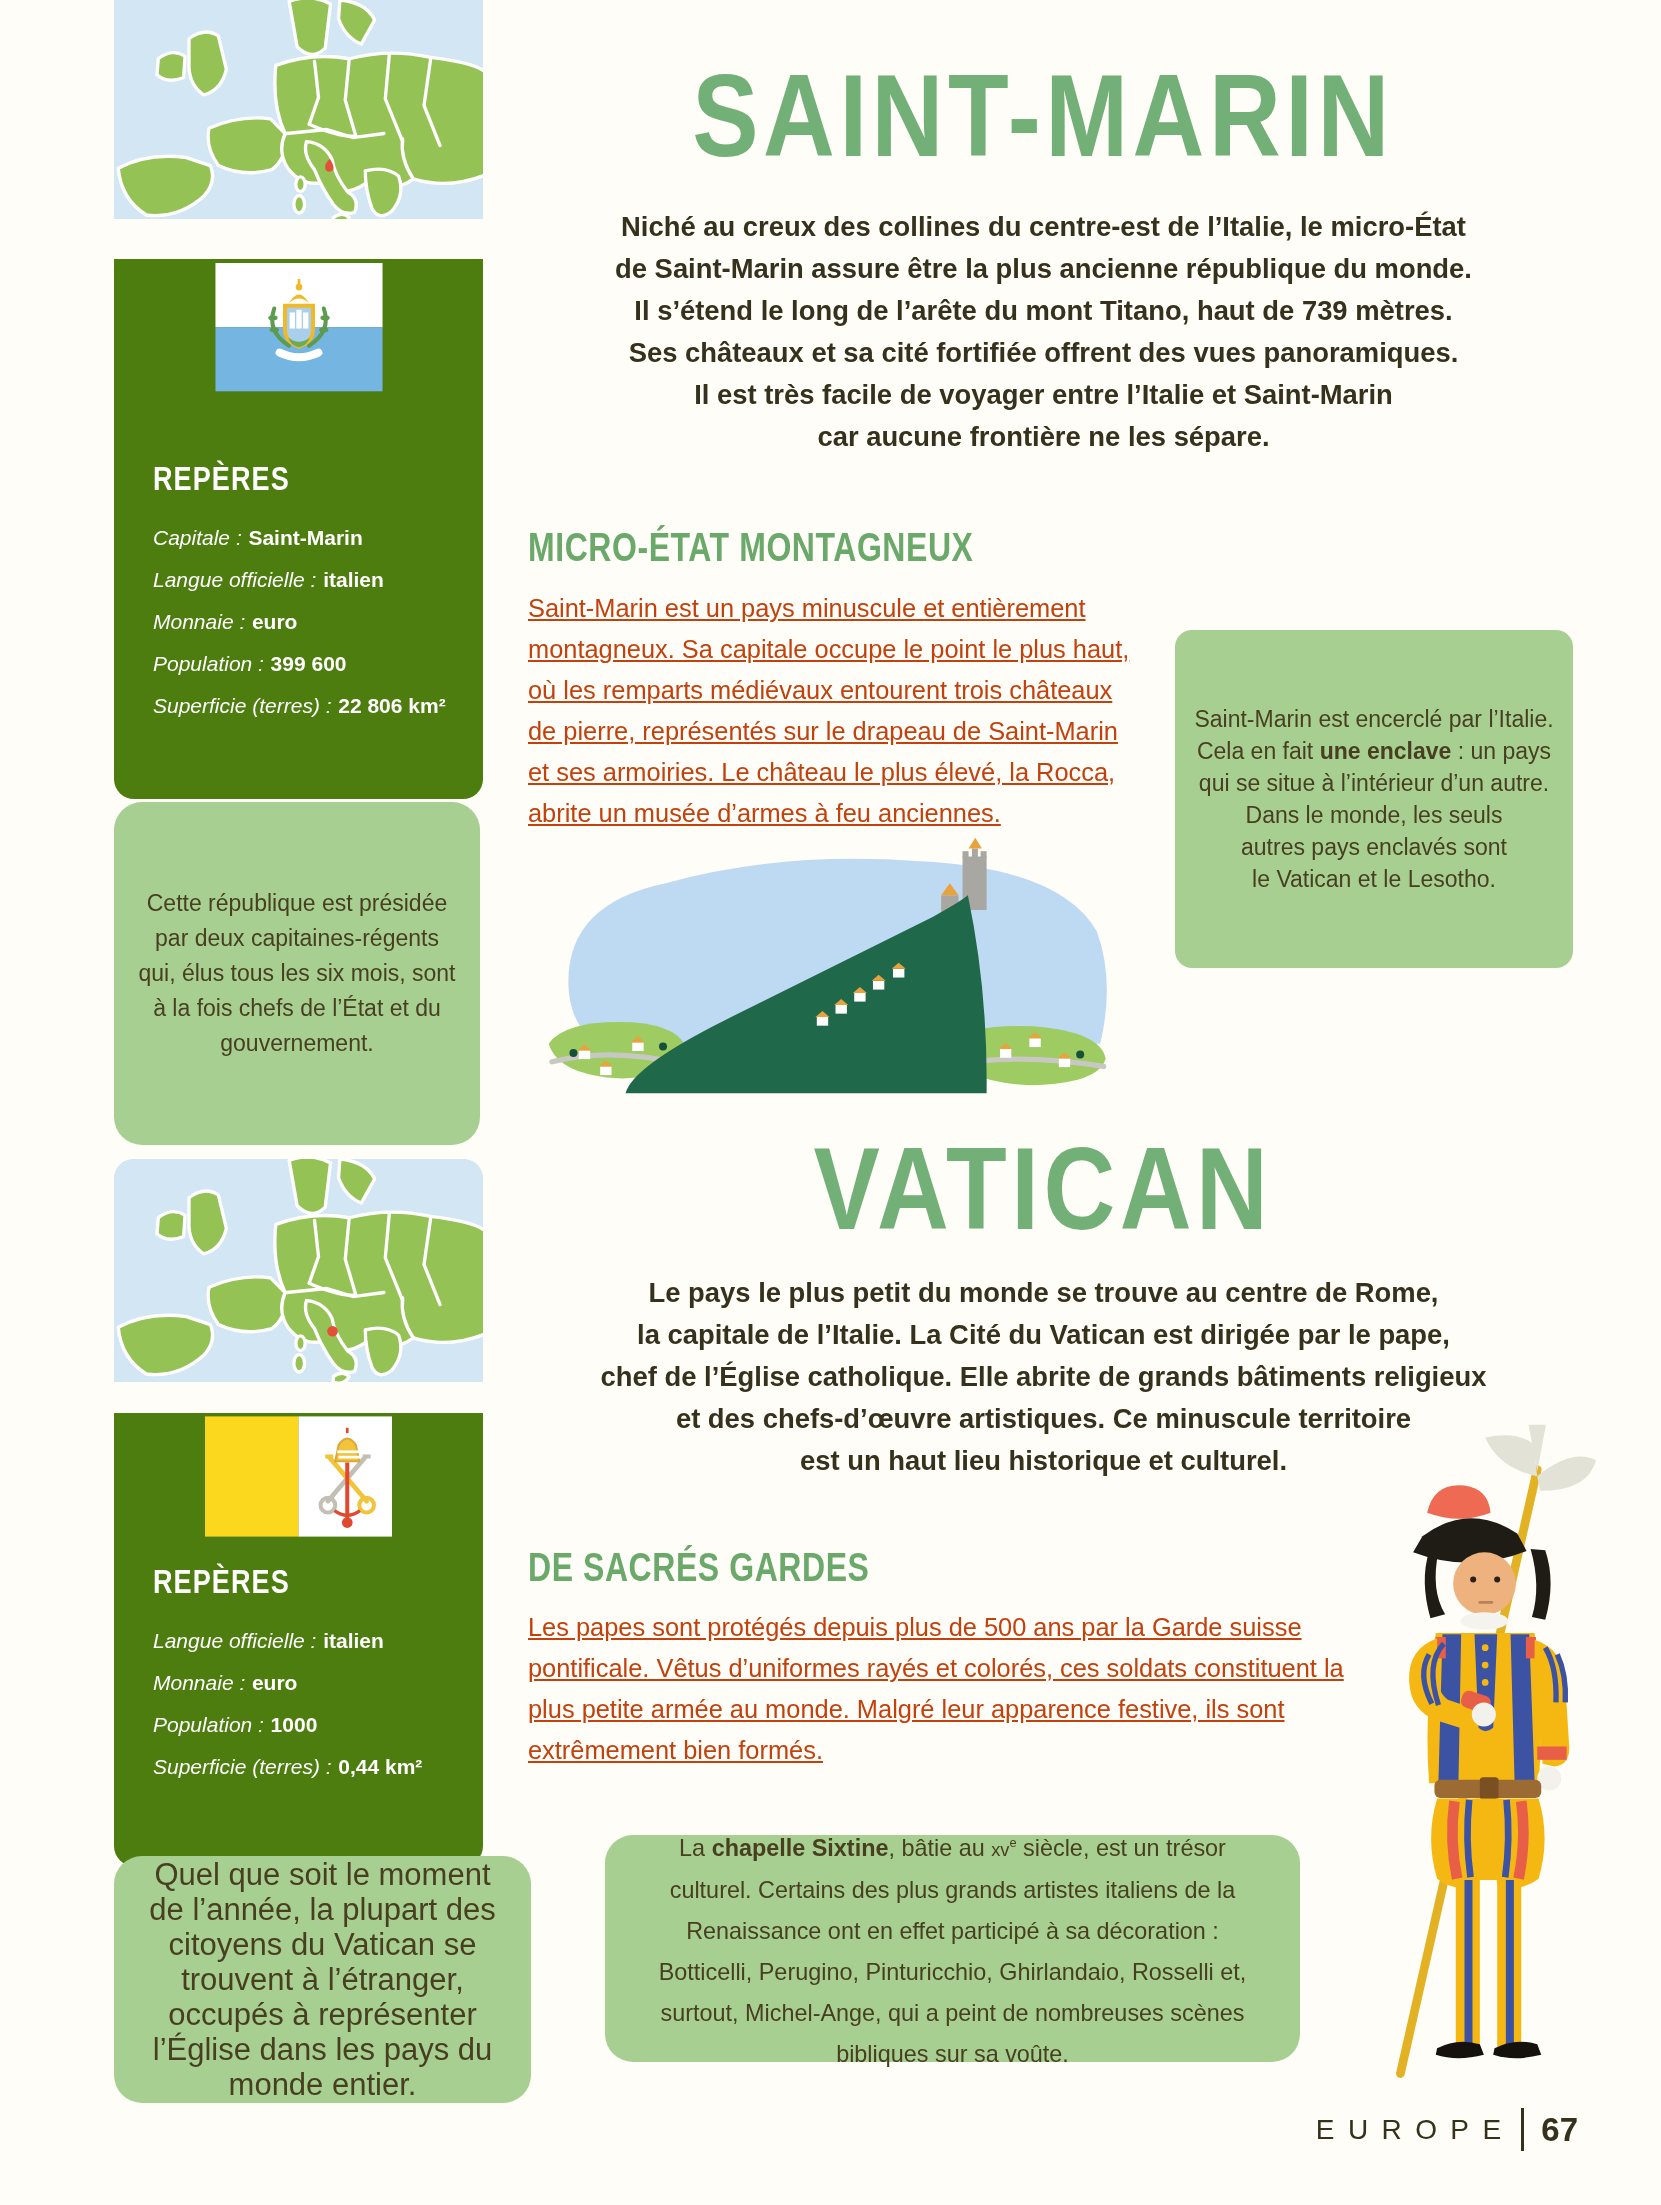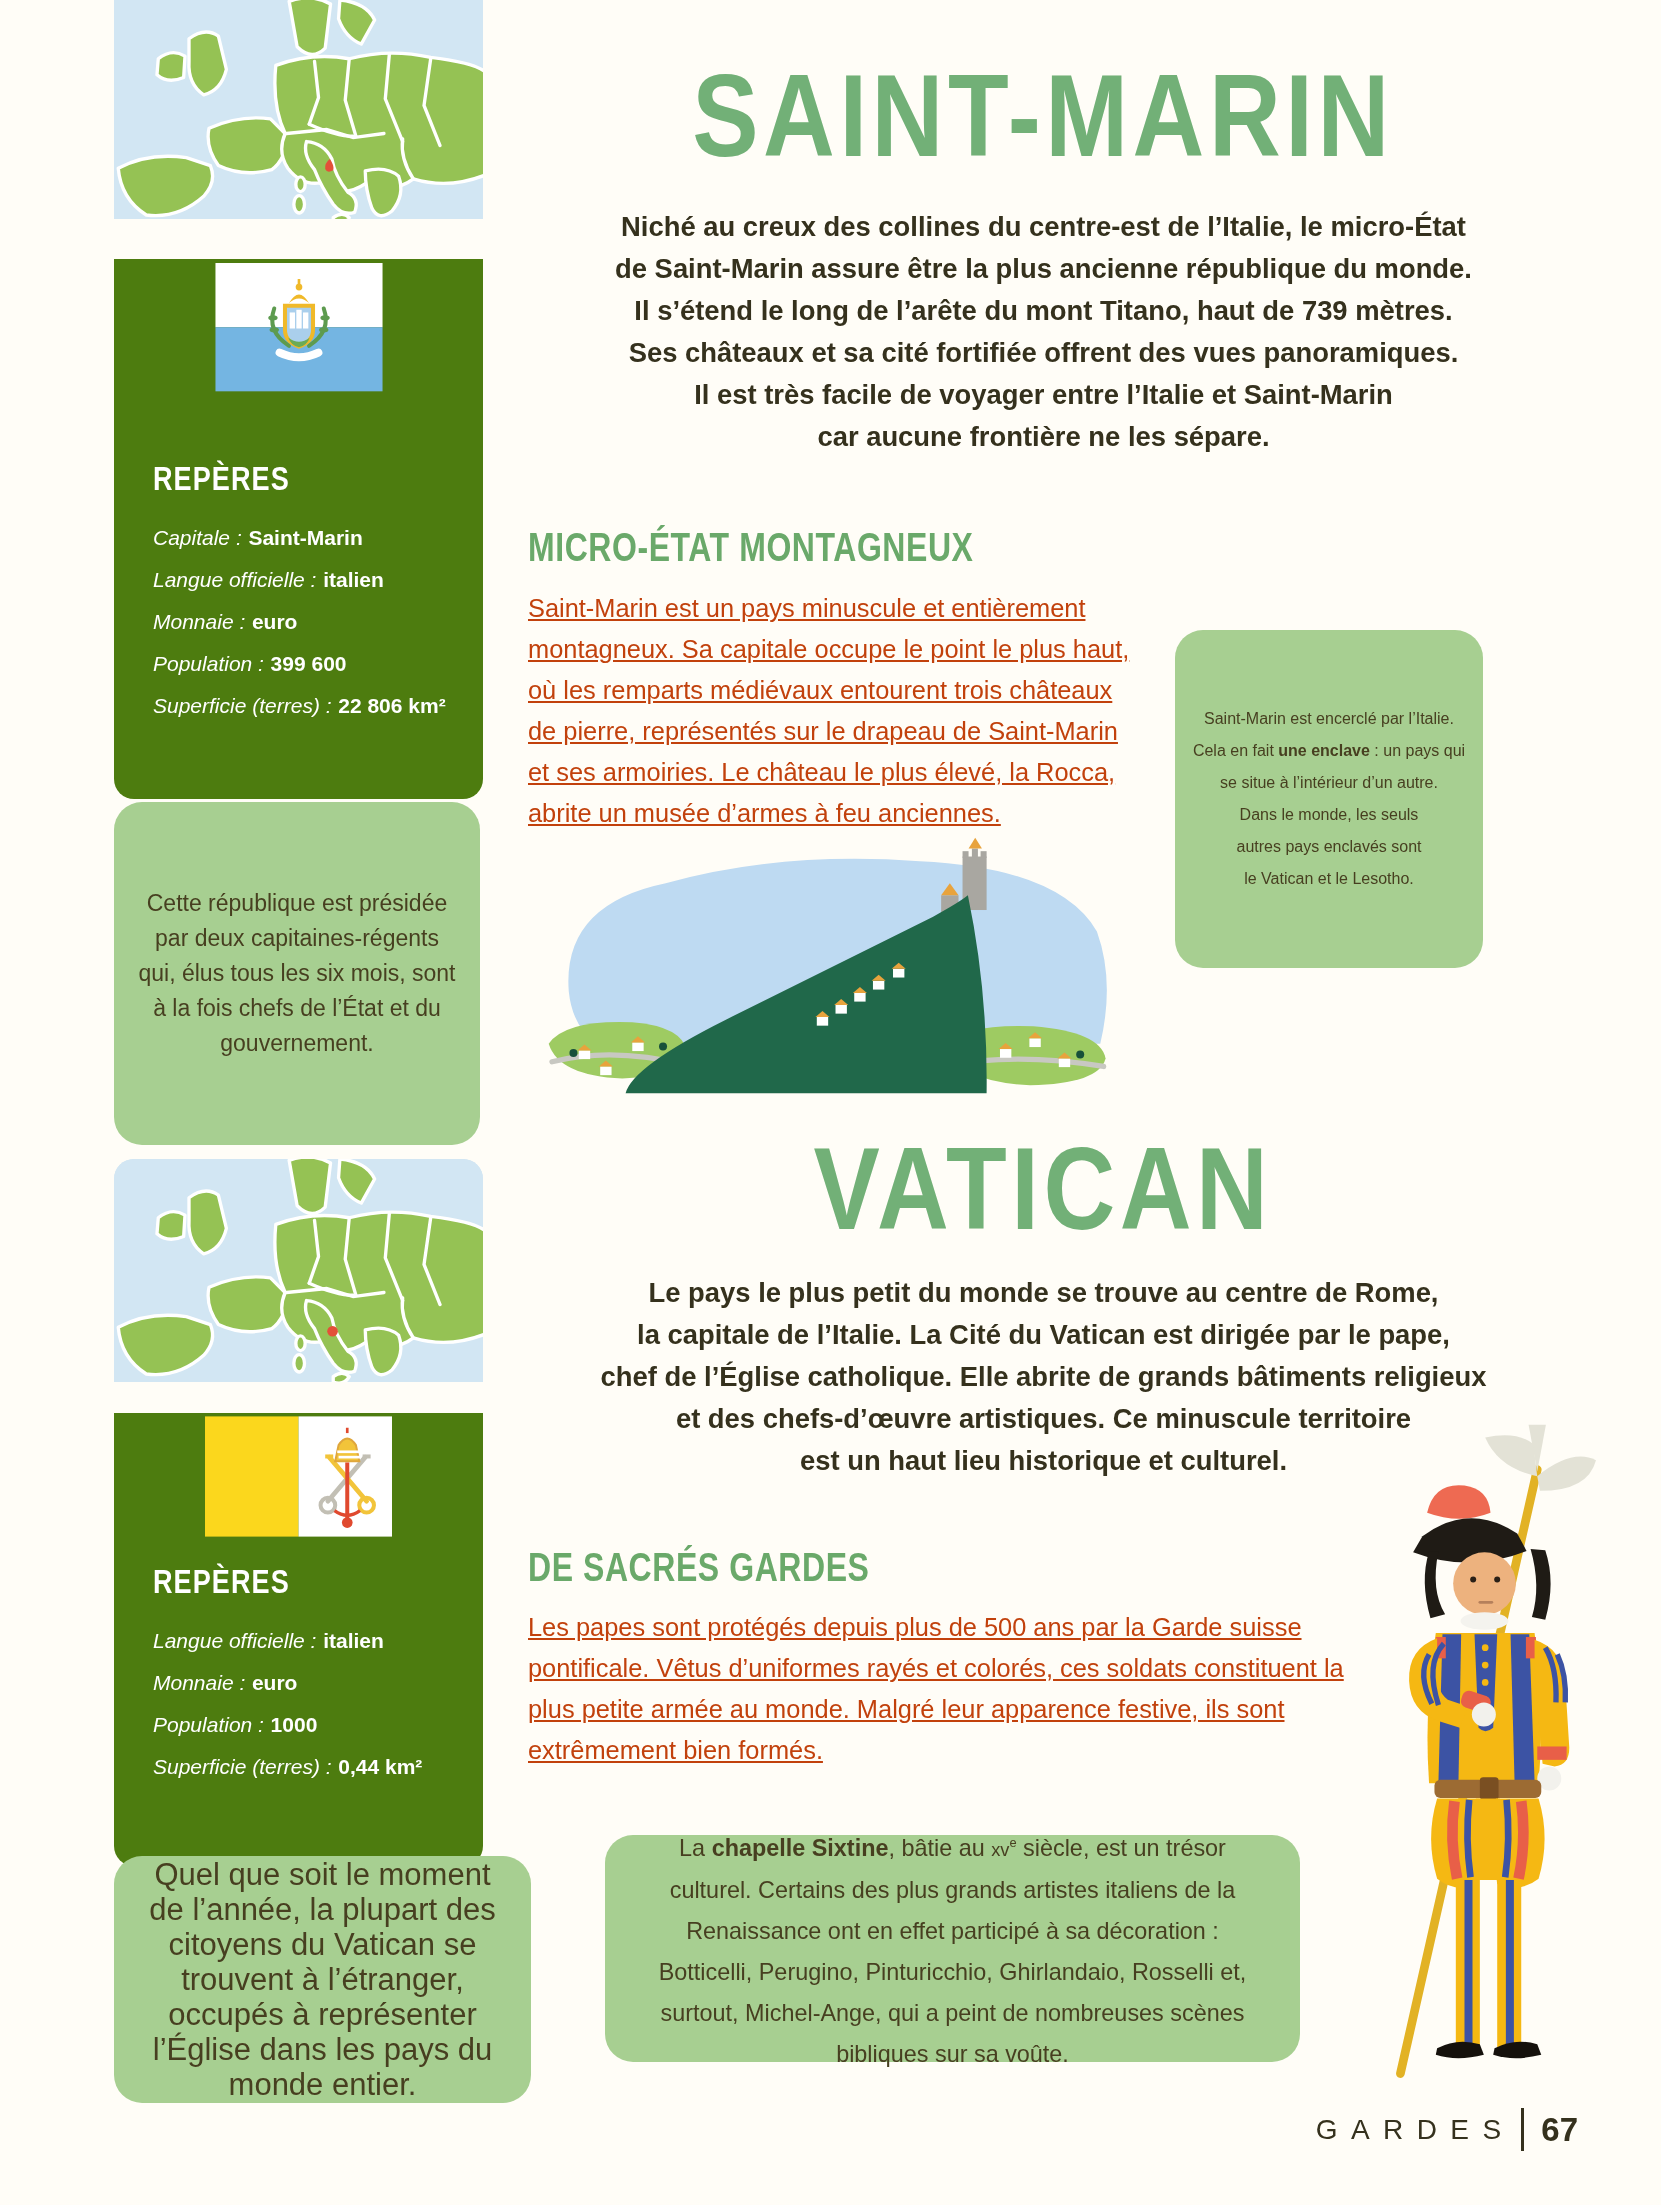--- a/index.html
+++ b/index.html
@@ -25,21 +25,21 @@
   .rep-list{list-style:none;margin:19px 0 0 0;padding:0 27px 0 39px;}
   .rep-item{font-size:21px;line-height:42px;white-space:nowrap;}
   .rep-label{font-style:italic;font-weight:400;}
   .rep-value{font-weight:700;margin-left:6.7px;}
   
   .green-box{position:absolute;background:#a7cf91;border-radius:28px;color:#473f20;
              text-align:center;display:flex;flex-direction:column;justify-content:center;
              box-sizing:border-box;}
   .gov-box{left:114px;top:802px;width:366px;height:343px;font-size:23px;line-height:35px;padding:13.4px 20px;}
   .citizens-box{left:114px;top:1856px;width:417px;height:247px;font-size:31px;line-height:35px;padding:13.4px 20px;}
-  .enclave-box{left:1175px;top:630px;width:308px;height:338px;font-size:16px;line-height:32px;padding:20px 17.4px;}
+  .enclave-box{left:1175px;top:630px;width:398px;height:338px;font-size:23px;line-height:32px;padding:20px 17.4px;border-radius:17px;}
   .sixtine-box{left:605px;top:1835px;width:695px;height:227px;font-size:23.4px;line-height:41px;padding:13.4px 37px;}
   .green-box p{margin:0;}
   .green-box strong{font-weight:700;}
   .preline{white-space:pre-line;}
   .era{font-size:.78em;}
   .era-sup{font-size:.55em;vertical-align:super;}
   
   .main-title{position:absolute;left:528px;width:1030px;text-align:center;color:#72b077;
               font-weight:900;font-size:117px;line-height:117px;letter-spacing:5.3px;
               transform:scaleX(.85);transform-origin:center top;white-space:nowrap;margin:0;}
@@ -338,19 +338,19 @@
     <path d="M254,580 q6,58 -2,116" fill="none" stroke="#3c53a4" stroke-width="10"></path>
     <rect x="178" y="700" width="36" height="252" fill="#f5b813"></rect>
     <rect x="191" y="700" width="12" height="252" fill="#3c53a4"></rect>
     <rect x="240" y="700" width="36" height="252" fill="#f5b813"></rect>
     <rect x="253" y="700" width="12" height="252" fill="#3c53a4"></rect>
     <path d="M150,952 q30,-16 64,-6 l6,16 q-40,10 -72,0 Z" fill="#15110c"></path>
     <path d="M236,952 q30,-16 64,-6 l6,16 q-40,10 -72,0 Z" fill="#15110c"></path>
   </svg>
 
   <footer class="footer">
-    <span class="region">GARDES</span>
+    <span class="region">EUROPE</span>
     <span class="divider"></span>
     <span class="num">67</span>
   </footer>
 
 </div>
 
 
 </body></html>

